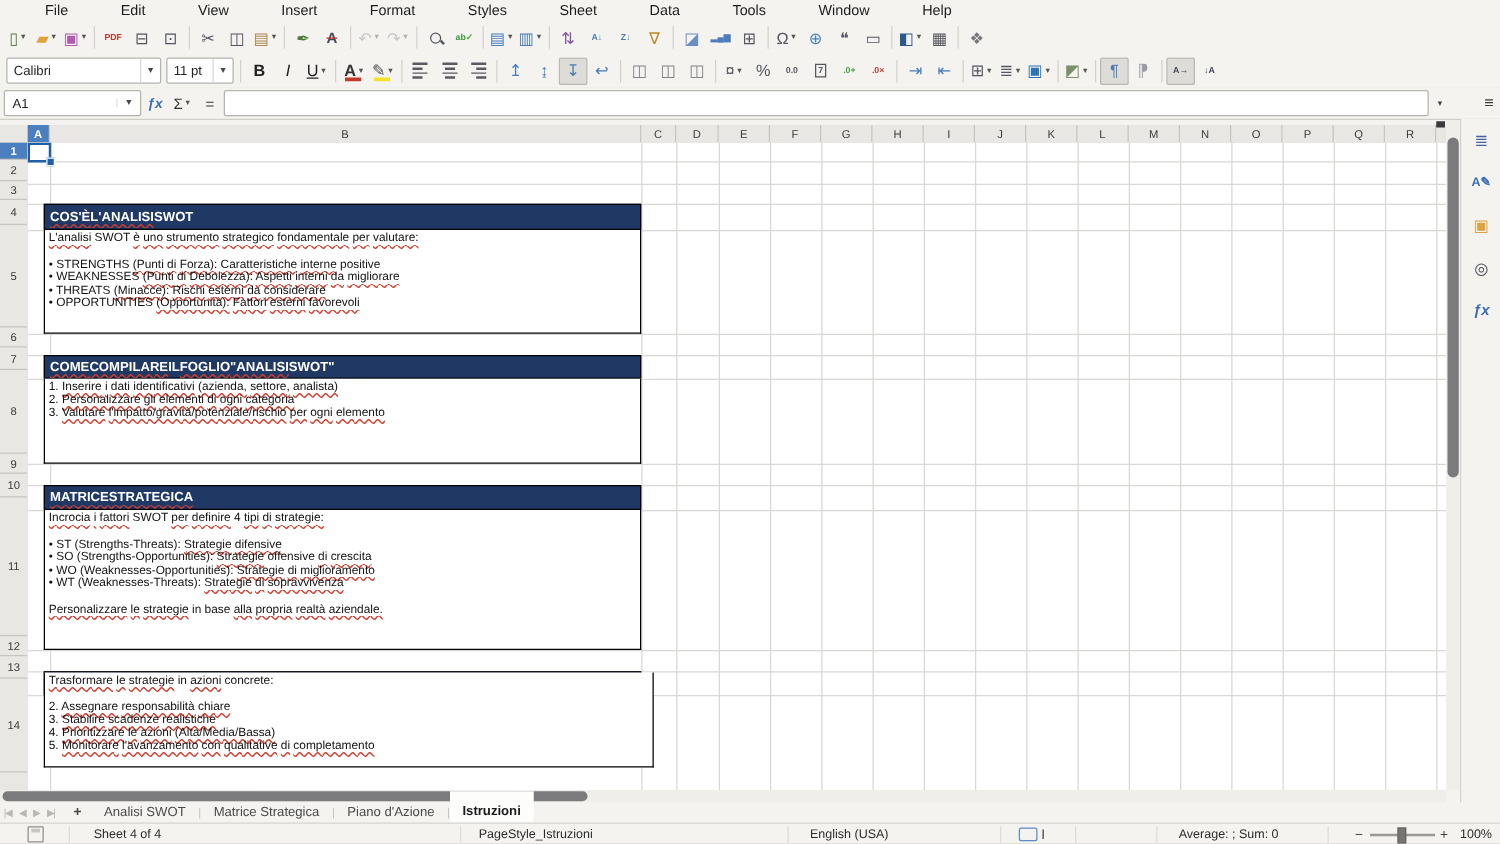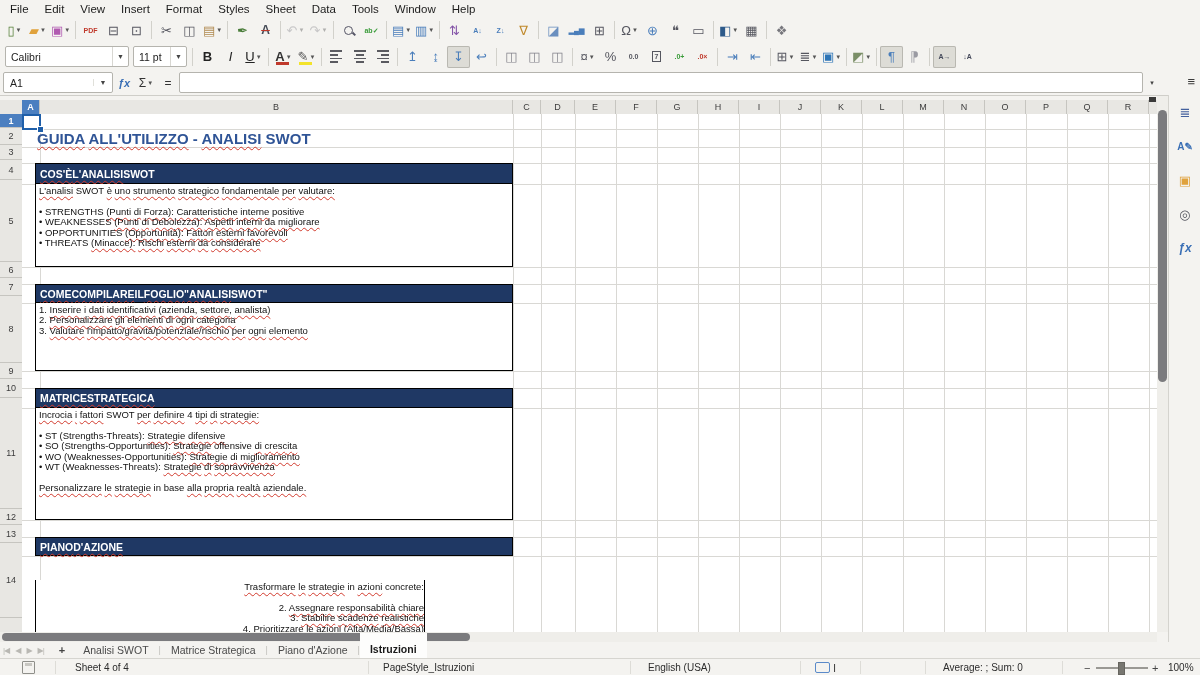--- a/index.html
+++ b/index.html
@@ -1,21 +1,21 @@
 <!DOCTYPE html>
 <html><head>
 <meta charset="utf-8">
 <style>
   html,body{margin:0;padding:0;background:#888;}
   .app{position:relative;width:1200px;height:675px;background:#f4f3f0;overflow:hidden;
        font-family:"Liberation Sans",sans-serif;color:#222;}
   
   .menubar{position:absolute;left:0;top:0;width:100%;height:17px;display:flex;align-items:center;
            padding-left:2px;font-size:11.5px;background:#f4f3f0;}
-  .menubar .mitem{padding:0 8px;height:17px;display:flex;align-items:center;color:#1c1c1c;}
+  .menubar .mitem{padding:0 8px;height:17px;display:flex;align-items:center;color:#1c1c1c;margin-left:26px;}
   
   .toolbar{position:absolute;left:0;width:100%;display:flex;align-items:center;padding-left:3px;background:#f4f3f0;}
   #toolbar-standard{top:17px;height:26px;}
   #toolbar-formatting{top:43px;height:27px;border-bottom:1px solid #e2e1dd;}
   .iconrow{display:flex;align-items:center;}
   .tbtn{height:22px;min-width:21px;padding:0 1px;display:inline-flex;align-items:center;justify-content:center;
         border-radius:2px;font-size:13px;line-height:1;color:#555;position:relative;}
   .tbtn.active{background:#dddcd6;box-shadow:inset 0 0 0 1px #b9b8b1;}
   .tbtn.disabled{opacity:.42;}
   .tbtn .glyph{display:inline-block;}
@@ -450,33 +450,32 @@
       <div class="gl" style="left: 0px; top: 70px; width: 1135px; height: 1px;"></div>
       <div class="gl" style="left: 0px; top: 153px; width: 1135px; height: 1px;"></div>
       <div class="gl" style="left: 0px; top: 170px; width: 1135px; height: 1px;"></div>
       <div class="gl" style="left: 0px; top: 189px; width: 1135px; height: 1px;"></div>
       <div class="gl" style="left: 0px; top: 257px; width: 1135px; height: 1px;"></div>
       <div class="gl" style="left: 0px; top: 274px; width: 1135px; height: 1px;"></div>
       <div class="gl" style="left: 0px; top: 294px; width: 1135px; height: 1px;"></div>
       <div class="gl" style="left: 0px; top: 406px; width: 1135px; height: 1px;"></div>
       <div class="gl" style="left: 0px; top: 423px; width: 1135px; height: 1px;"></div>
       <div class="gl" style="left: 0px; top: 442px; width: 1135px; height: 1px;"></div>
-      <div class="sheettitle" style="left: 15px; top: 16px;"><span class="sq">GUIDA</span> <span class="sq">ALL'UTILIZZO</span> <span>-</span> <span class="sq">ANALISI</span> <span>SWOT</span></div>
       <div class="sechead" style="left: 13px; top: 49px; width: 478px; height: 21px;">
         <span class="sq">COS'È</span> 
         <span class="sq">L'ANALISI</span> 
         <span>SWOT</span>
       </div>
       <div class="secbody" style="left: 13px; top: 70px; width: 478px; height: 83px;">
         <div class="ln"><span class="sq">L'analisi</span> <span>SWOT</span> <span class="sq">è</span> <span class="sq">uno</span> <span class="sq">strumento</span> <span class="sq">strategico</span> <span class="sq">fondamentale</span> <span class="sq">per</span> <span class="sq">valutare:</span></div>
         <div class="ln">&nbsp;</div>
         <div class="ln"><span>•</span> <span>STRENGTHS</span> <span class="sq">(Punti</span> <span class="sq">di</span> <span class="sq">Forza):</span> <span class="sq">Caratteristiche</span> <span class="sq">interne</span> <span>positive</span></div>
         <div class="ln"><span>•</span> <span>WEAKNESSES</span> <span class="sq">(Punti</span> <span class="sq">di</span> <span class="sq">Debolezza):</span> <span class="sq">Aspetti</span> <span class="sq">interni</span> <span class="sq">da</span> <span class="sq">migliorare</span></div>
+        <div class="ln"><span>•</span> <span>THREATS</span> <span class="sq">(Minacce):</span> <span class="sq">Rischi</span> <span class="sq">esterni</span> <span class="sq">da</span> <span class="sq">considerare</span></div>
         <div class="ln"><span>•</span> <span>OPPORTUNITIES</span> <span class="sq">(Opportunità):</span> <span class="sq">Fattori</span> <span class="sq">esterni</span> <span class="sq">favorevoli</span></div>
-        <div class="ln"><span>•</span> <span>THREATS</span> <span class="sq">(Minacce):</span> <span class="sq">Rischi</span> <span class="sq">esterni</span> <span class="sq">da</span> <span class="sq">considerare</span></div>
       </div>
       <div class="sechead" style="left: 13px; top: 170px; width: 478px; height: 19px;">
         <span class="sq">COME</span> 
         <span class="sq">COMPILARE</span> 
         <span>IL</span> 
         <span class="sq">FOGLIO</span> 
         <span class="sq">"ANALISI</span> 
         <span>SWOT"</span>
       </div>
       <div class="secbody" style="left: 13px; top: 189px; width: 478px; height: 68px;">
@@ -495,21 +494,21 @@
         <div class="ln"><span>•</span> <span>SO</span> <span>(Strengths-Opportunities):</span> <span class="sq">Strategie</span> <span>offensive</span> <span class="sq">di</span> <span class="sq">crescita</span></div>
         <div class="ln"><span>•</span> <span>WO</span> <span>(Weaknesses-Opportunities):</span> <span class="sq">Strategie</span> <span class="sq">di</span> <span class="sq">miglioramento</span></div>
         <div class="ln"><span>•</span> <span>WT</span> <span>(Weaknesses-Threats):</span> <span class="sq">Strategie</span> <span class="sq">di</span> <span class="sq">sopravvivenza</span></div>
         <div class="ln">&nbsp;</div>
         <div class="ln"><span class="sq">Personalizzare</span> <span class="sq">le</span> <span class="sq">strategie</span> <span>in</span> <span>base</span> <span class="sq">alla</span> <span class="sq">propria</span> <span class="sq">realtà</span> <span class="sq">aziendale.</span></div>
       </div>
       <div class="sechead" style="left: 13px; top: 423px; width: 478px; height: 19px;">
         <span class="sq">PIANO</span> 
         <span class="sq">D'AZIONE</span>
       </div>
-      <div class="secbody" style="left: 13px; top: 466px; width: 390px; height: 76px; text-align: right;">
+      <div class="secbody" style="left: 13px; top: 424px; width: 488px; height: 76px;">
         <div class="ln"><span class="sq">Trasformare</span> <span class="sq">le</span> <span class="sq">strategie</span> <span>in</span> <span class="sq">azioni</span> <span>concrete:</span></div>
         <div class="ln">&nbsp;</div>
         <div class="ln"><span>2.</span> <span class="sq">Assegnare</span> <span class="sq">responsabilità</span> <span class="sq">chiare</span></div>
         <div class="ln"><span>3.</span> <span class="sq">Stabilire</span> <span class="sq">scadenze</span> <span class="sq">realistiche</span></div>
         <div class="ln"><span>4.</span> <span class="sq">Prioritizzare</span> <span class="sq">le</span> <span class="sq">azioni</span> <span class="sq">(Alta/Media/Bassa)</span></div>
         <div class="ln"><span>5.</span> <span class="sq">Monitorare</span> <span class="sq">l'avanzamento</span> <span class="sq">con</span> <span class="sq">qualitative</span> <span class="sq">di</span> <span class="sq">completamento</span></div>
       </div>
       <div class="sel" style="left: 0px; top: 0px; width: 19px; height: 16px;"></div>
       <div class="selh" style="left: 15px; top: 12px;"></div>
     </div>

